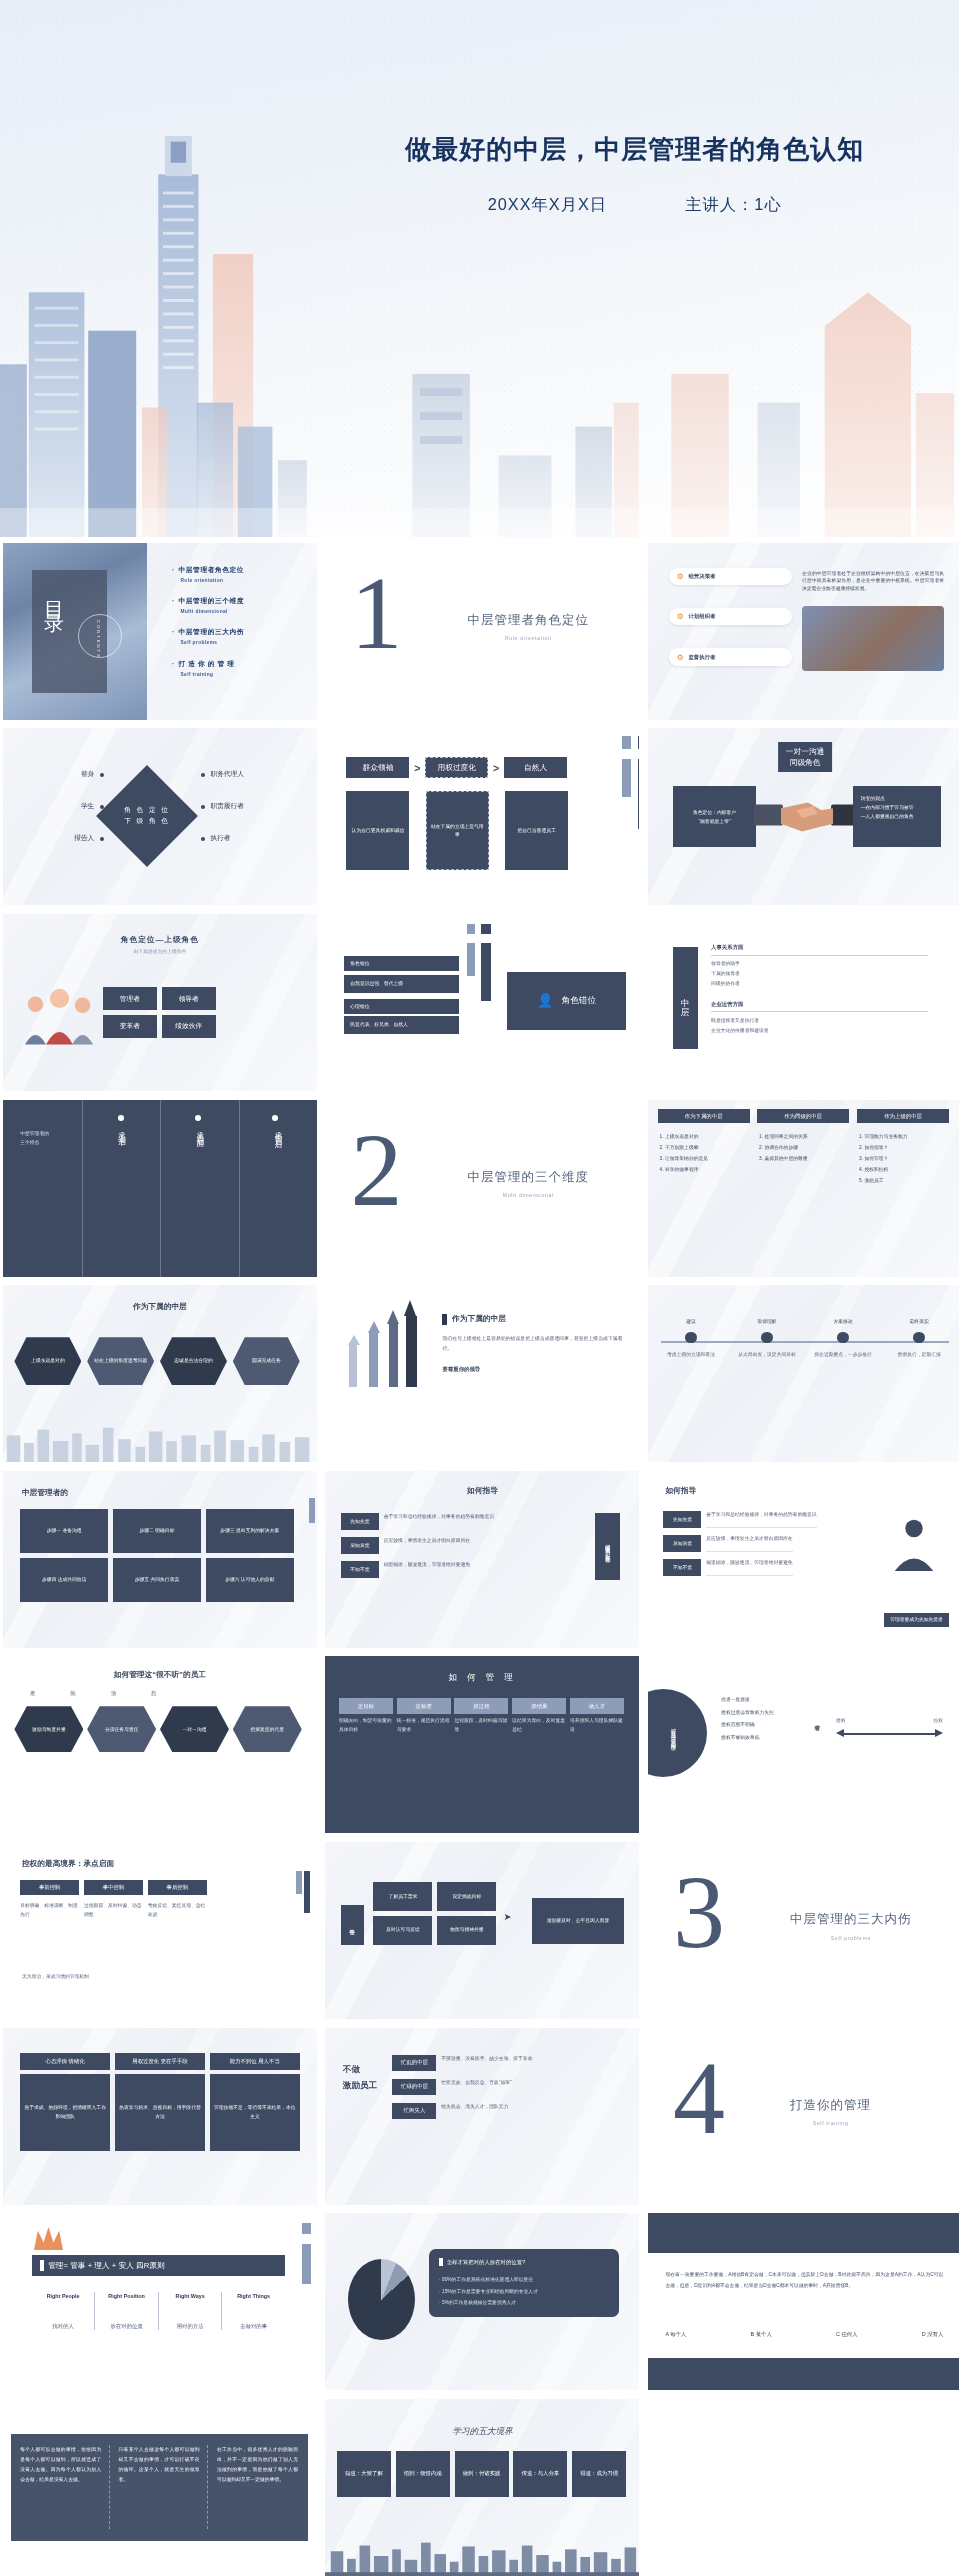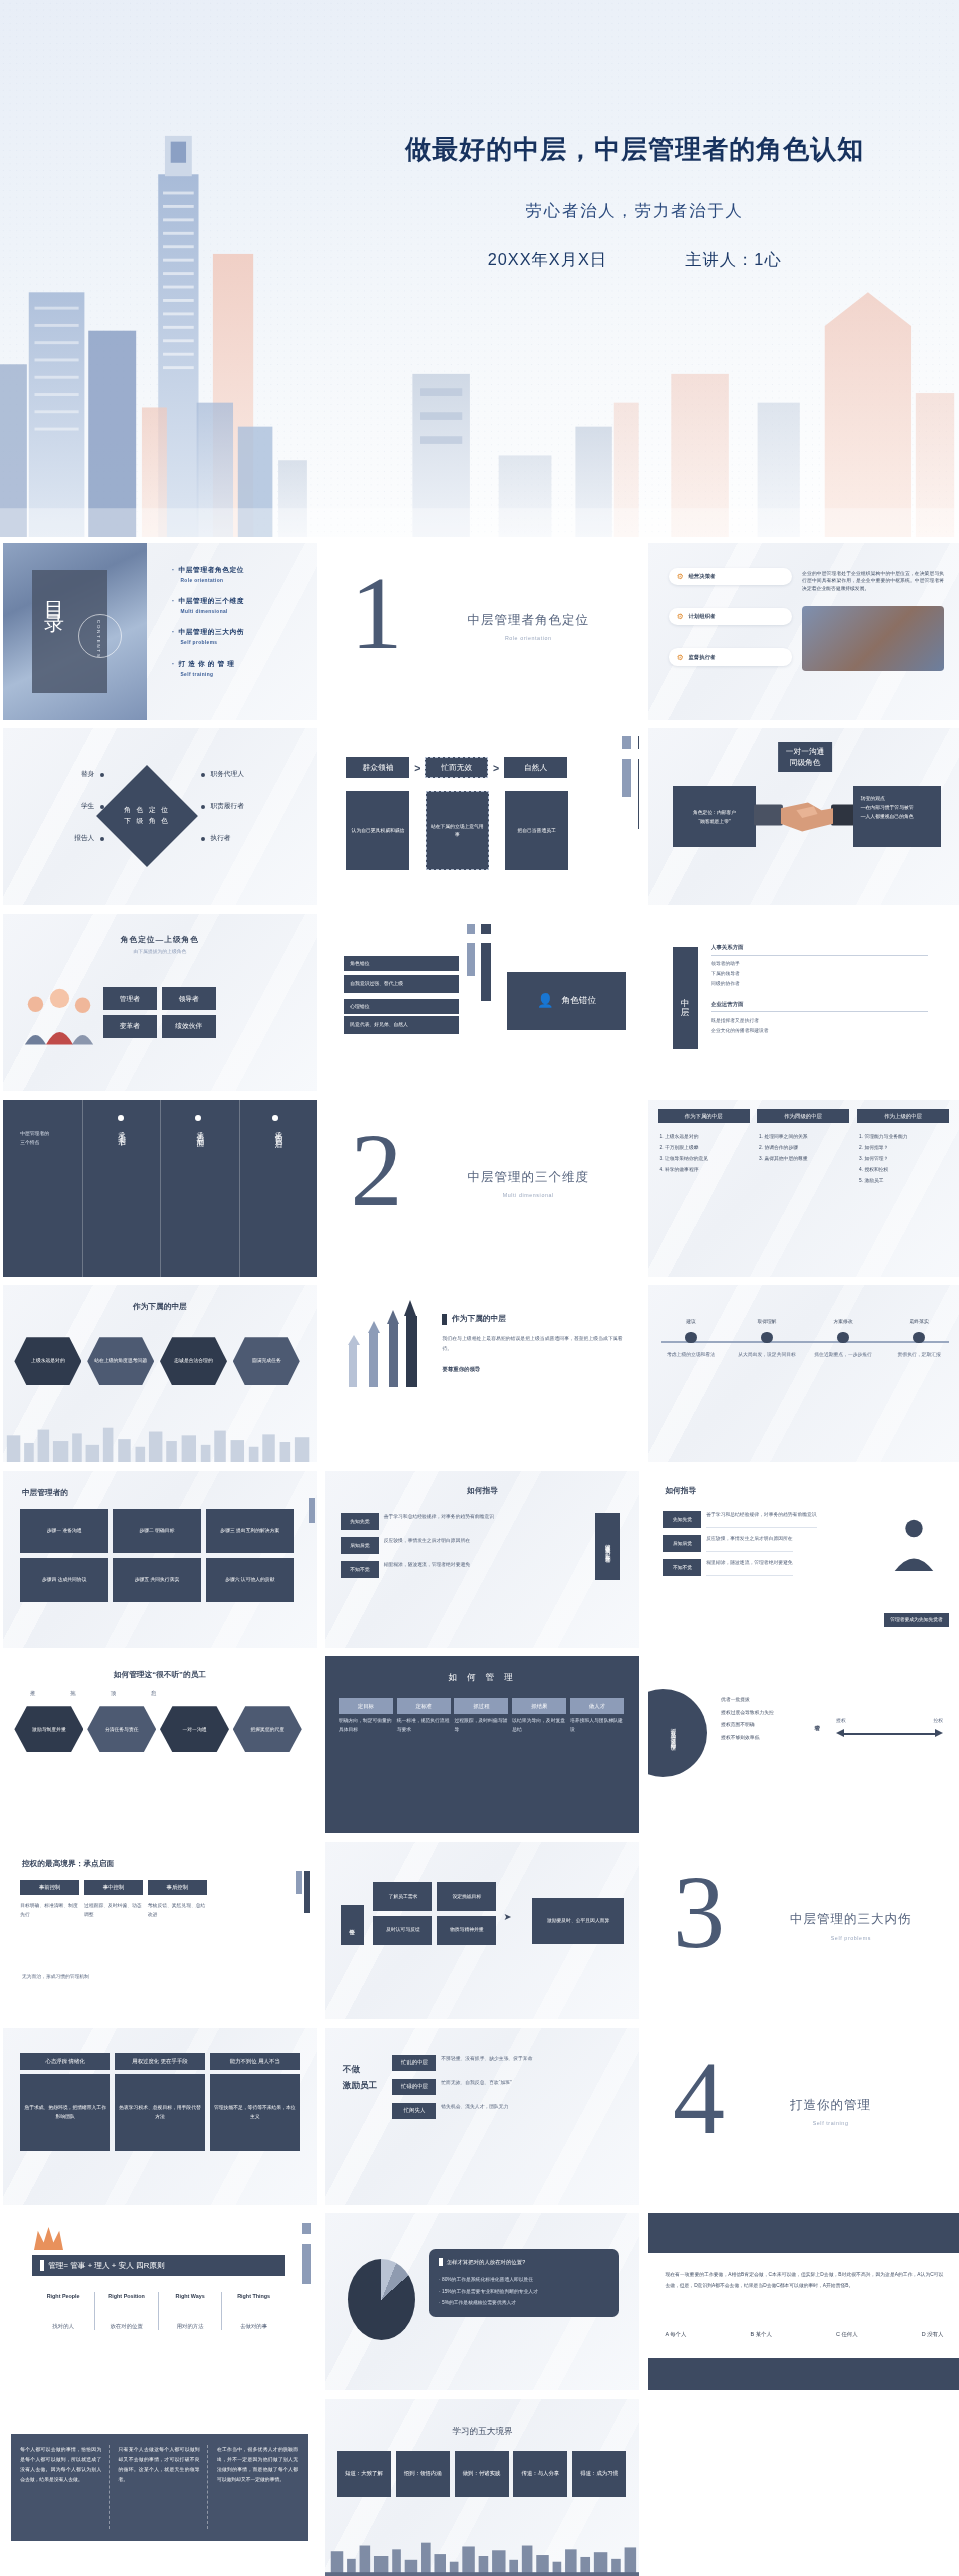--- a/index.html
+++ b/index.html
@@ -215,21 +215,20 @@
         <rect x="36" y="302" width="46" height="3"></rect>
           <rect x="36" y="320" width="46" height="3"></rect>
         <rect x="36" y="338" width="46" height="3"></rect>
           <rect x="36" y="356" width="46" height="3"></rect>
       </g>
       <rect x="0" y="440" width="1000" height="30" fill="#ffffff" opacity=".35"></rect>
     </svg>
 
     <div class="hero-text">
       <div class="hero-sub">做最好的中层，中层管理者的角色认知</div>
-      <div class="hero-quote">劳心者治人，劳力者治于人</div>
       <div class="hero-meta">
         <span>20XX年X月X日</span>
         <span class="gap"></span>
         <span>主讲人：1心</span>
       </div>
     </div>
   </div>
 
   <div class="grid">
 
@@ -325,21 +324,21 @@
             <span class="d"></span>
             <span>执行者</span>
           </div>
       </div>
     </div>
 
     <div class="slide wh">
       <div style="position:absolute;left:21px;top:29px;display:flex;align-items:center;gap:4.8px;">
         <div class="chip t8" style="width:63px;height:21px;">群众领袖</div>
         <div style="font-size:10.6px;font-weight:700;color:#3d4a61;">&gt;</div>
-        <div class="chip t8" style="width:63px;height:21px;border:1px dashed #b9c3d4;">忙而无效</div>
+        <div class="chip t8" style="width:63px;height:21px;border:1px dashed #b9c3d4;">用权过度化</div>
         <div style="font-size:10.6px;font-weight:700;color:#3d4a61;">&gt;</div>
         <div class="chip t8" style="width:63px;height:21px;">自然人</div>
       </div>
       <div style="position:absolute;left:21px;top:63px;display:flex;gap:16.3px;">
         <div class="chip tiny" style="width:63px;height:79px;">认为自己更具权威和威信</div>
         <div class="chip tiny" style="width:63px;height:79px;border:1px dashed #aeb9cc;">站在下属的立场上意气用事</div>
         <div class="chip tiny" style="width:63px;height:79px;">把自己当普通员工</div>
       </div>
       <div class="sqmark" style="right:17.3px;top:7.7px;">
         <i class="steel" style="width:8.6px;height:12.5px;left:0;top:0;"></i>
@@ -868,21 +867,21 @@
     <div class="slide wh">
       <div class="navy2" style="position:absolute;left:7.7px;top:35px;width:297px;height:107px;display:flex;padding:11.5px 9.6px;gap:8.6px;">
         <div class="tiny" style="flex:1;line-height:2.1;border-right:1px dashed rgba(255,255,255,.4);padding-right:7.7px;text-align:justify;">每个人都可以去做的事情，恰恰因为是每个人都可以做到，所以就造成了没有人去做。因为每个人都认为别人会去做，结果是没有人去做。</div>
         <div class="tiny" style="flex:1;line-height:2.1;border-right:1px dashed rgba(255,255,255,.4);padding-right:7.7px;text-align:justify;">只有某个人去做这每个人都可以做到却又不去做的事情，才可以打破不良的循环。这某个人，就是天生的领导者。</div>
         <div class="tiny" style="flex:1;line-height:2.1;text-align:justify;">在工作当中，很多优秀人才的脱颖而出，并不一定是因为他们做了别人无法做到的事情，而是他做了每个人都可以做到却又不一定做的事情。</div>
       </div>
     </div>
 
     <div class="slide lt">
       <div class="sheen"></div>
-      <div class="t9" style="position:absolute;left:50%;transform:translateX(-50%);top:27px;color:#3d4a61;">学习的五大境界</div>
+      <div class="t9" style="position:absolute;left:50%;transform:translateX(-50%);top:27px;color:#3d4a61;font-style:italic;">学习的五大境界</div>
       <div style="position:absolute;left:11.5px;top:52px;display:flex;gap:4.8px;">
         <div class="chip tiny6" style="width:54px;height:46px;">知道：大致了解</div>
         <div class="chip tiny6" style="width:54px;height:46px;">悟到：领悟内涵</div>
         <div class="chip tiny6" style="width:54px;height:46px;">做到：付诸实践</div>
         <div class="chip tiny6" style="width:54px;height:46px;">传道：与人分享</div>
         <div class="chip tiny6" style="width:54px;height:46px;">得道：成为习惯</div>
       </div>
       <svg class="city" viewBox="0 0 327 42" preserveAspectRatio="none">
         <g fill="#7f8ca5">
           <rect x="6" y="16" width="13" height="26"></rect>

